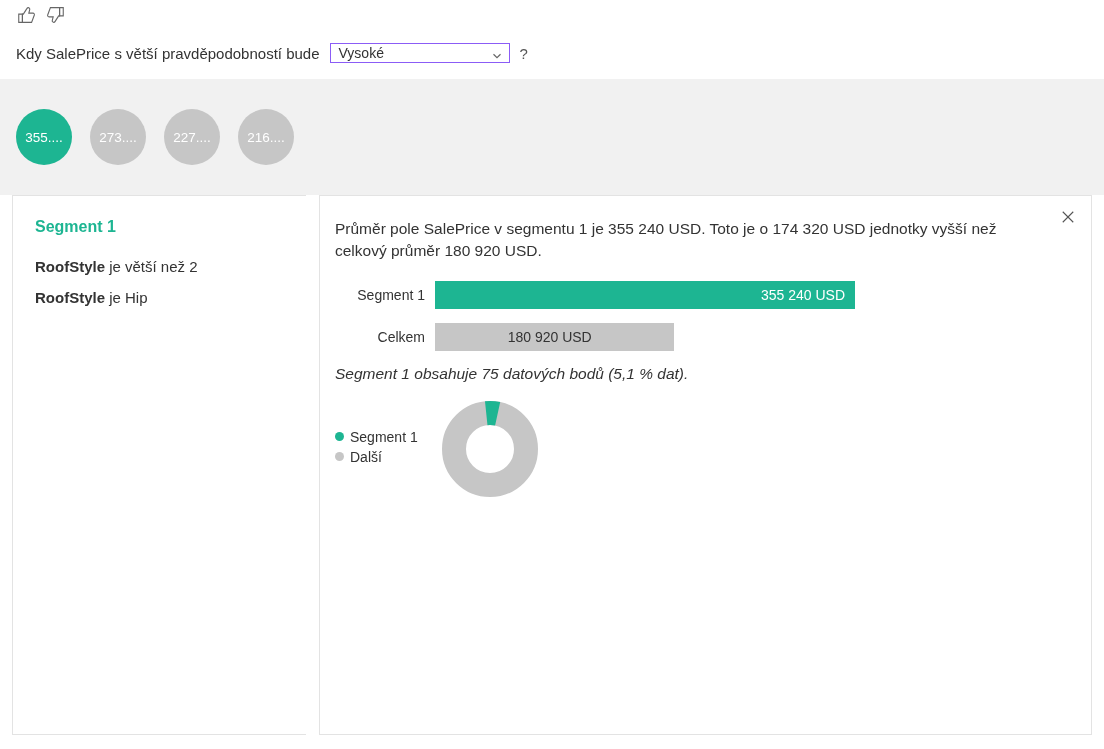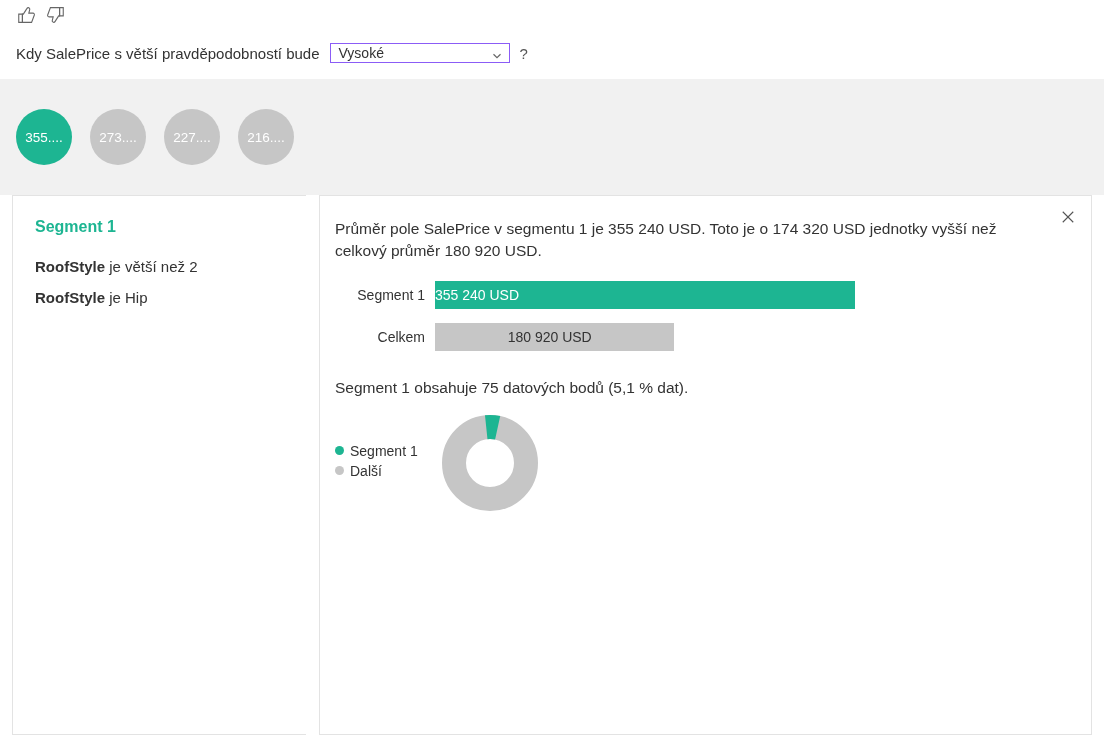--- a/index.html
+++ b/index.html
@@ -145,31 +145,33 @@
   }
   .bar-track {
     position: relative;
     height: 28px;
     width: 420px;
   }
   .bar-fill {
     height: 100%;
     display: flex;
     align-items: center;
+    justify-content: flex-end;
     padding-right: 10px;
     color: #fff;
     font-size: 14px;
     white-space: nowrap;
   }
   .bar-fill.green { background: #1db592; width: 100%; }
   .bar-fill.grey  { background: #c6c6c6; width: 57%; justify-content: center; color: #333; }
   .point-text {
-    margin-top: 28px;
+    margin-top: 14px;
     font-size: 15.5px;
     color: #333;
+    font-style: italic;
   }
   .donut-row {
     display: flex;
     align-items: center;
     gap: 22px;
     margin-top: 16px;
   }
   .legend { font-size: 14px; color: #333; }
   .legend-item { display: flex; align-items: center; gap: 6px; margin-bottom: 4px; }
   .legend-dot { width: 9px; height: 9px; border-radius: 50%; }

